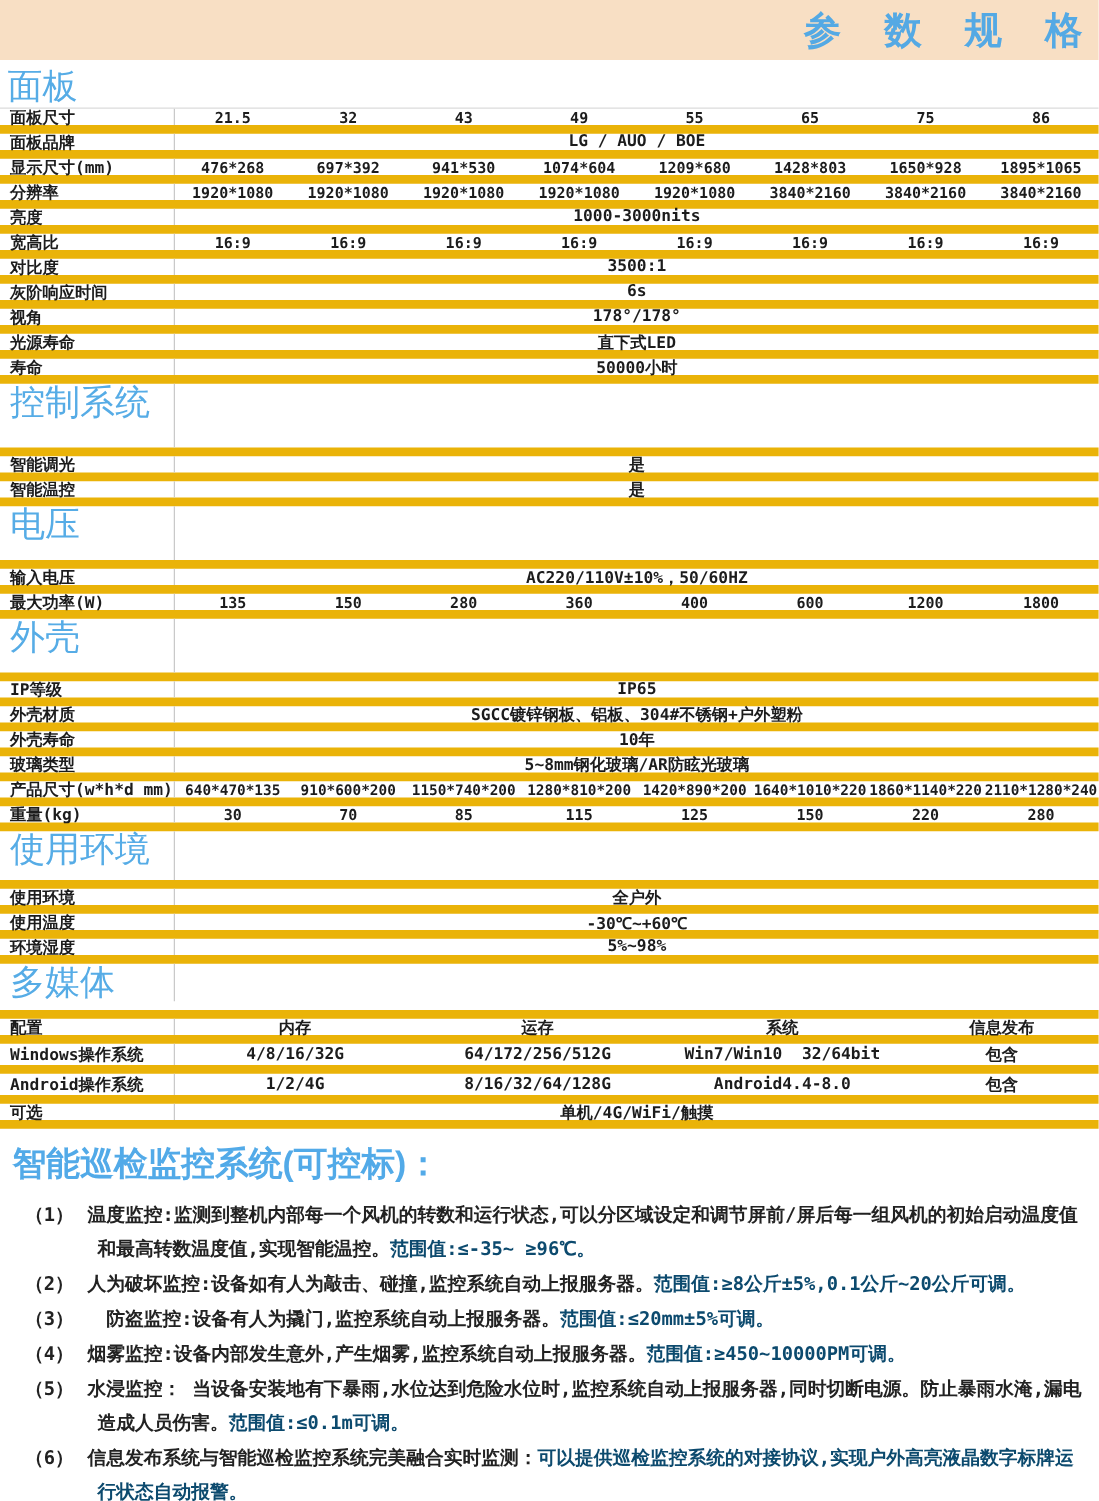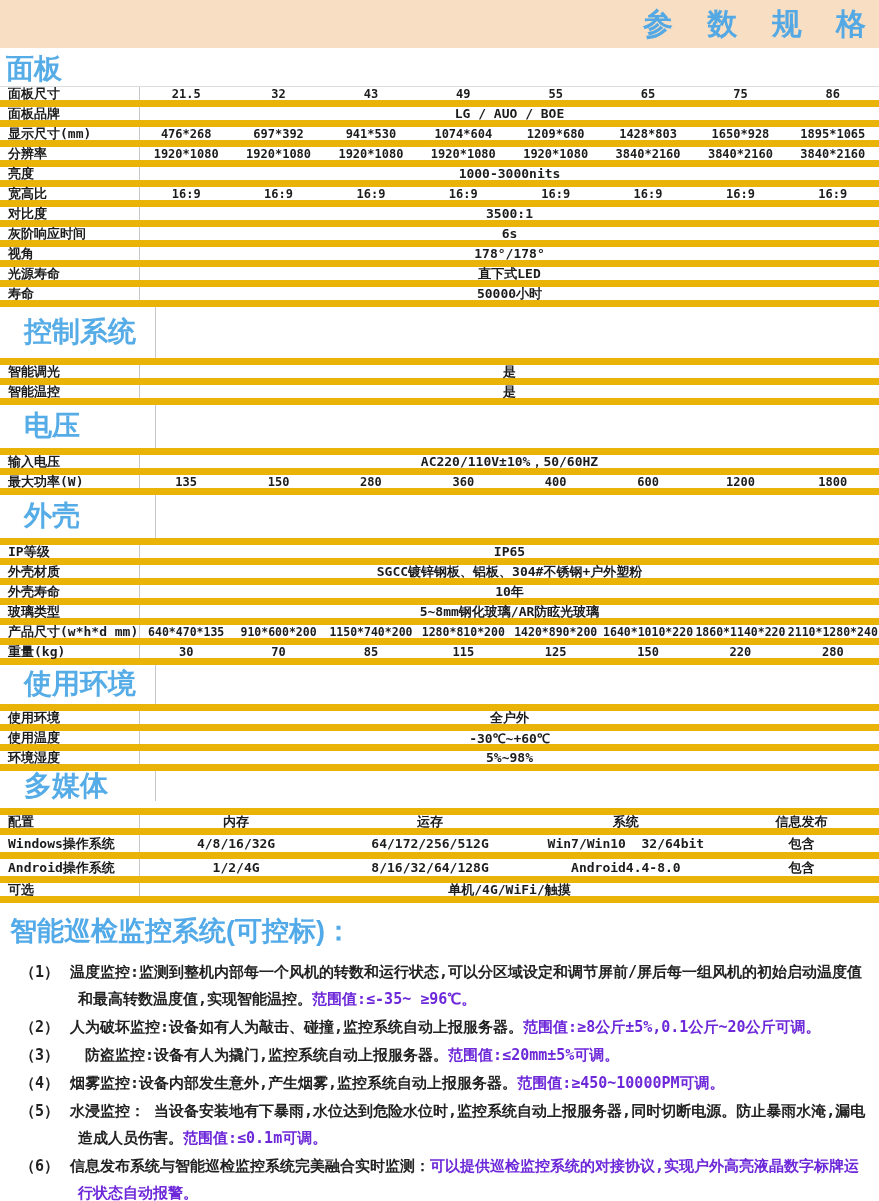--- a/index.html
+++ b/index.html
@@ -20,21 +20,21 @@
   .band-title {
     font-family: "Liberation Sans", sans-serif;
     font-size: 30px; font-weight: 700;
     color: #54a9e4;
     letter-spacing: 13px; padding-left: 13px;
   }
 
   
   .sec-title {
     font-family: "Liberation Sans", sans-serif;
-    color: #56ace6; font-weight: 700;
+    color: #56ace6; font-weight: 400;
     font-size: 28px; line-height: 1.05;
     white-space: nowrap;
   }
   .outer-title { padding: 6px 0 4px 6px; height: 38px; }
 
   
   .spec-table { border-top: 1px solid #dcdcdc; }
   .trow {
     display: flex; align-items: stretch;
     border-bottom: 7px solid #eab308;
@@ -51,42 +51,42 @@
   .spanv { flex: 1; text-align: center; }
   .cols8 > .c { width: 12.5%; text-align: center; font-size: 12px; white-space: nowrap; }
   .cols8.small > .c { font-size: 11.5px; }
   .cols4 > .c { text-align: center; white-space: nowrap; }
   .cols4 > .c1 { width: 26%; }
   .cols4 > .c2 { width: 26.5%; }
   .cols4 > .c3 { width: 26.5%; text-align: center; }
   .cols4 > .c4 { width: 21%; }
   .mm { height: 24px; }
 
-  .title-row .lbl { align-items: center; padding-bottom: 1px; margin-left: 16px; }
+  .title-row .lbl { align-items: flex-start; padding-bottom: 1px; }
   .h58 { height: 58px; }
   .h50 { height: 50px; }
   .h46 { height: 46px; }
   .h44 { height: 44px; flex-direction: column; }
 
   
   .notes { padding: 10px 8px 0 10px; }
   .notes-heading {
     font-family: "Liberation Sans", sans-serif;
     color: #52aae8; font-weight: 600;
     font-size: 27px; margin: 0 0 10px 0;
   }
   .note-item {
     font-size: 15px; font-weight: 600;
     line-height: 27px;
     color: #222222;
     padding-left: 68px; text-indent: -58px;
     margin-bottom: 1px;
   }
   .note-item .num { margin-right: 11px; }
-  .range { color: #6d28d9; }
+  .range { color: #0c4a6e; }
 </style>
 </head>
 <body>
 
 <div class="page">
 
   <div class="band">
     <div class="band-title">参 数 规 格</div>
   </div>
 

